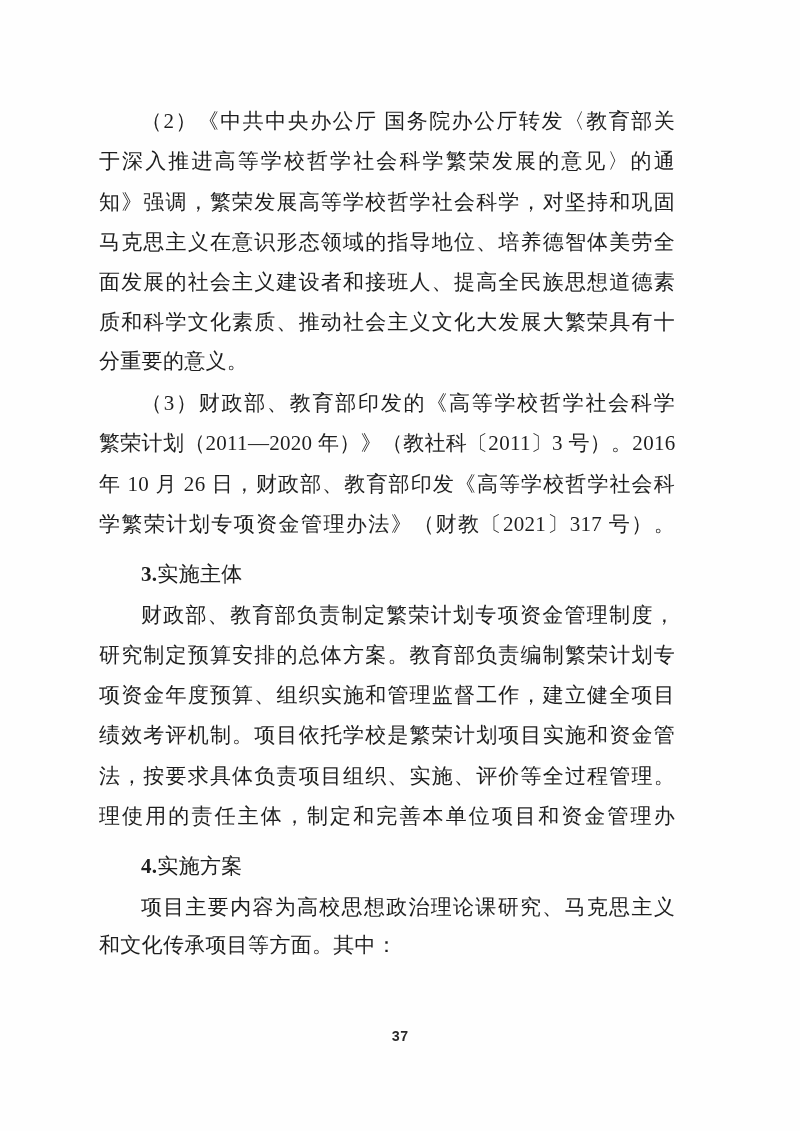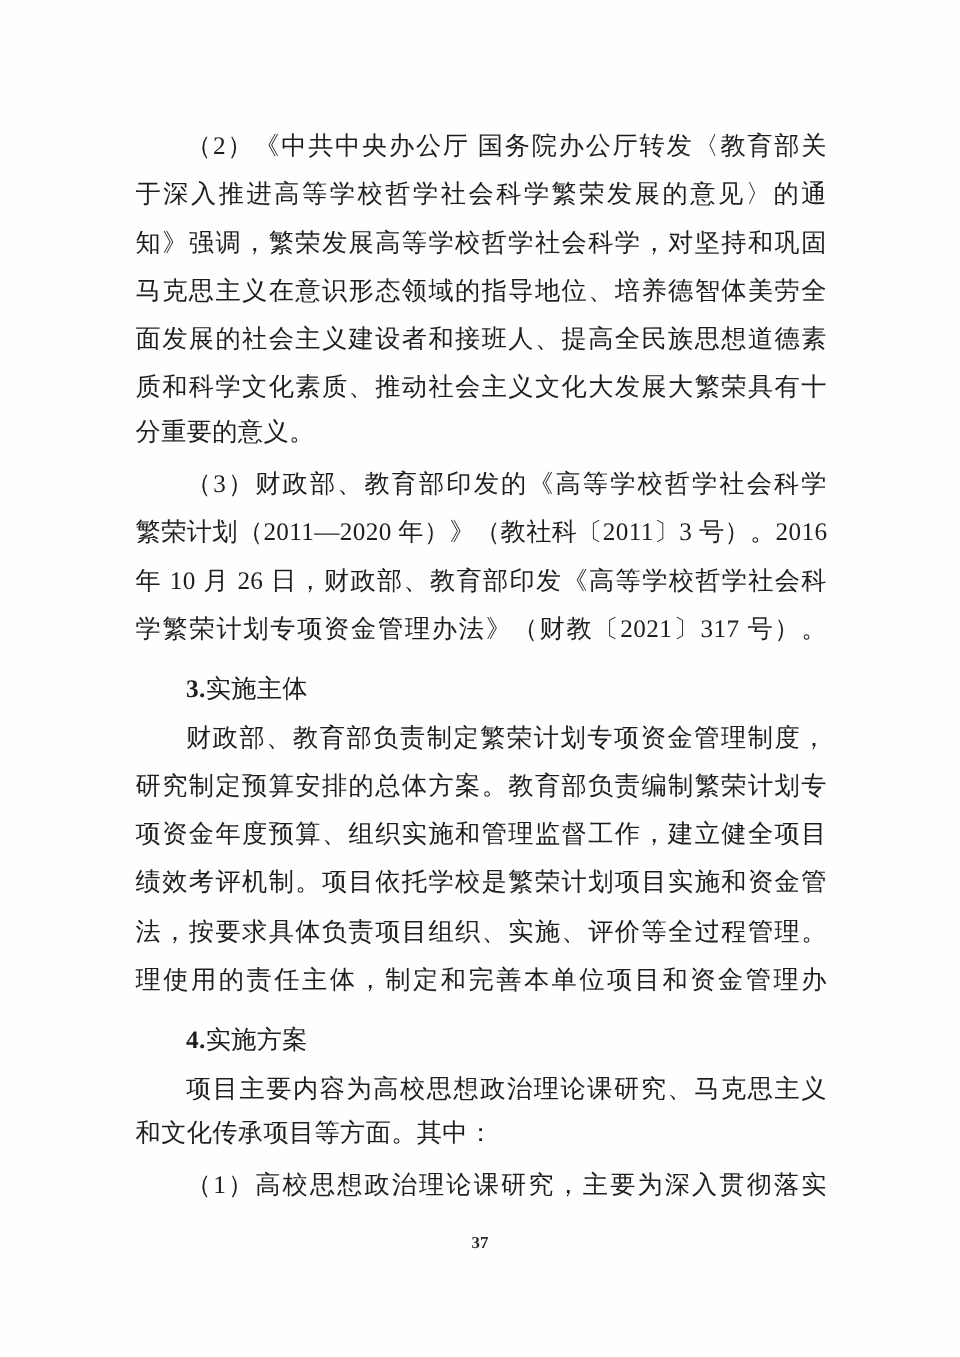--- a/index.html
+++ b/index.html
@@ -15,21 +15,21 @@
     font-family: "Liberation Serif", "DejaVu Serif", serif;
     color: #1e1e1e;
   }
   .page {
     position: absolute;
     inset: 0;
     background: #fefefe;
   }
   .text-block {
     position: absolute;
-    left: 113px;
+    left: 99px;
     top: 101px;
     width: 576px;
   }
   .line {
     height: 40.3px;
     line-height: 40.3px;
     font-size: 21px;
     letter-spacing: 0.3px;
     white-space: nowrap;
     overflow: visible;
@@ -51,21 +51,21 @@
   .line.heading .hnum {
     font-weight: bold;
     padding-left: 42px;
   }
   .page-number {
     position: absolute;
     top: 1026px;
     left: 0;
     width: 100%;
     text-align: center;
-    font-family: Liberation Serif, serif;
+    font-family: Liberation Mono, monospace;
     font-size: 14px;
     font-weight: 600;
     color: #2a2a2a;
     line-height: 22px;
   }
 </style>
 </head>
 <body>
 
 <div class="page">
@@ -88,17 +88,16 @@
     <div class="line">研究制定预算安排的总体方案。教育部负责编制繁荣计划专</div>
     <div class="line">项资金年度预算、组织实施和管理监督工作，建立健全项目</div>
     <div class="line">绩效考评机制。项目依托学校是繁荣计划项目实施和资金管</div>
     <div class="line">法，按要求具体负责项目组织、实施、评价等全过程管理。</div>
     <div class="line">理使用的责任主体，制定和完善本单位项目和资金管理办</div>
     <div class="line heading">
       <span class="hnum">4.</span><span>实施方案</span>
     </div>
     <div class="line indent">项目主要内容为高校思想政治理论课研究、马克思主义</div>
     <div class="line end">和文化传承项目等方面。其中：</div>
-    <div class="line indent">（1）高校思想政治理论课研究，主要为深入贯彻落实</div>
   </div>
 
   <div class="page-number">37</div>
 </div>
 
 </body></html>

